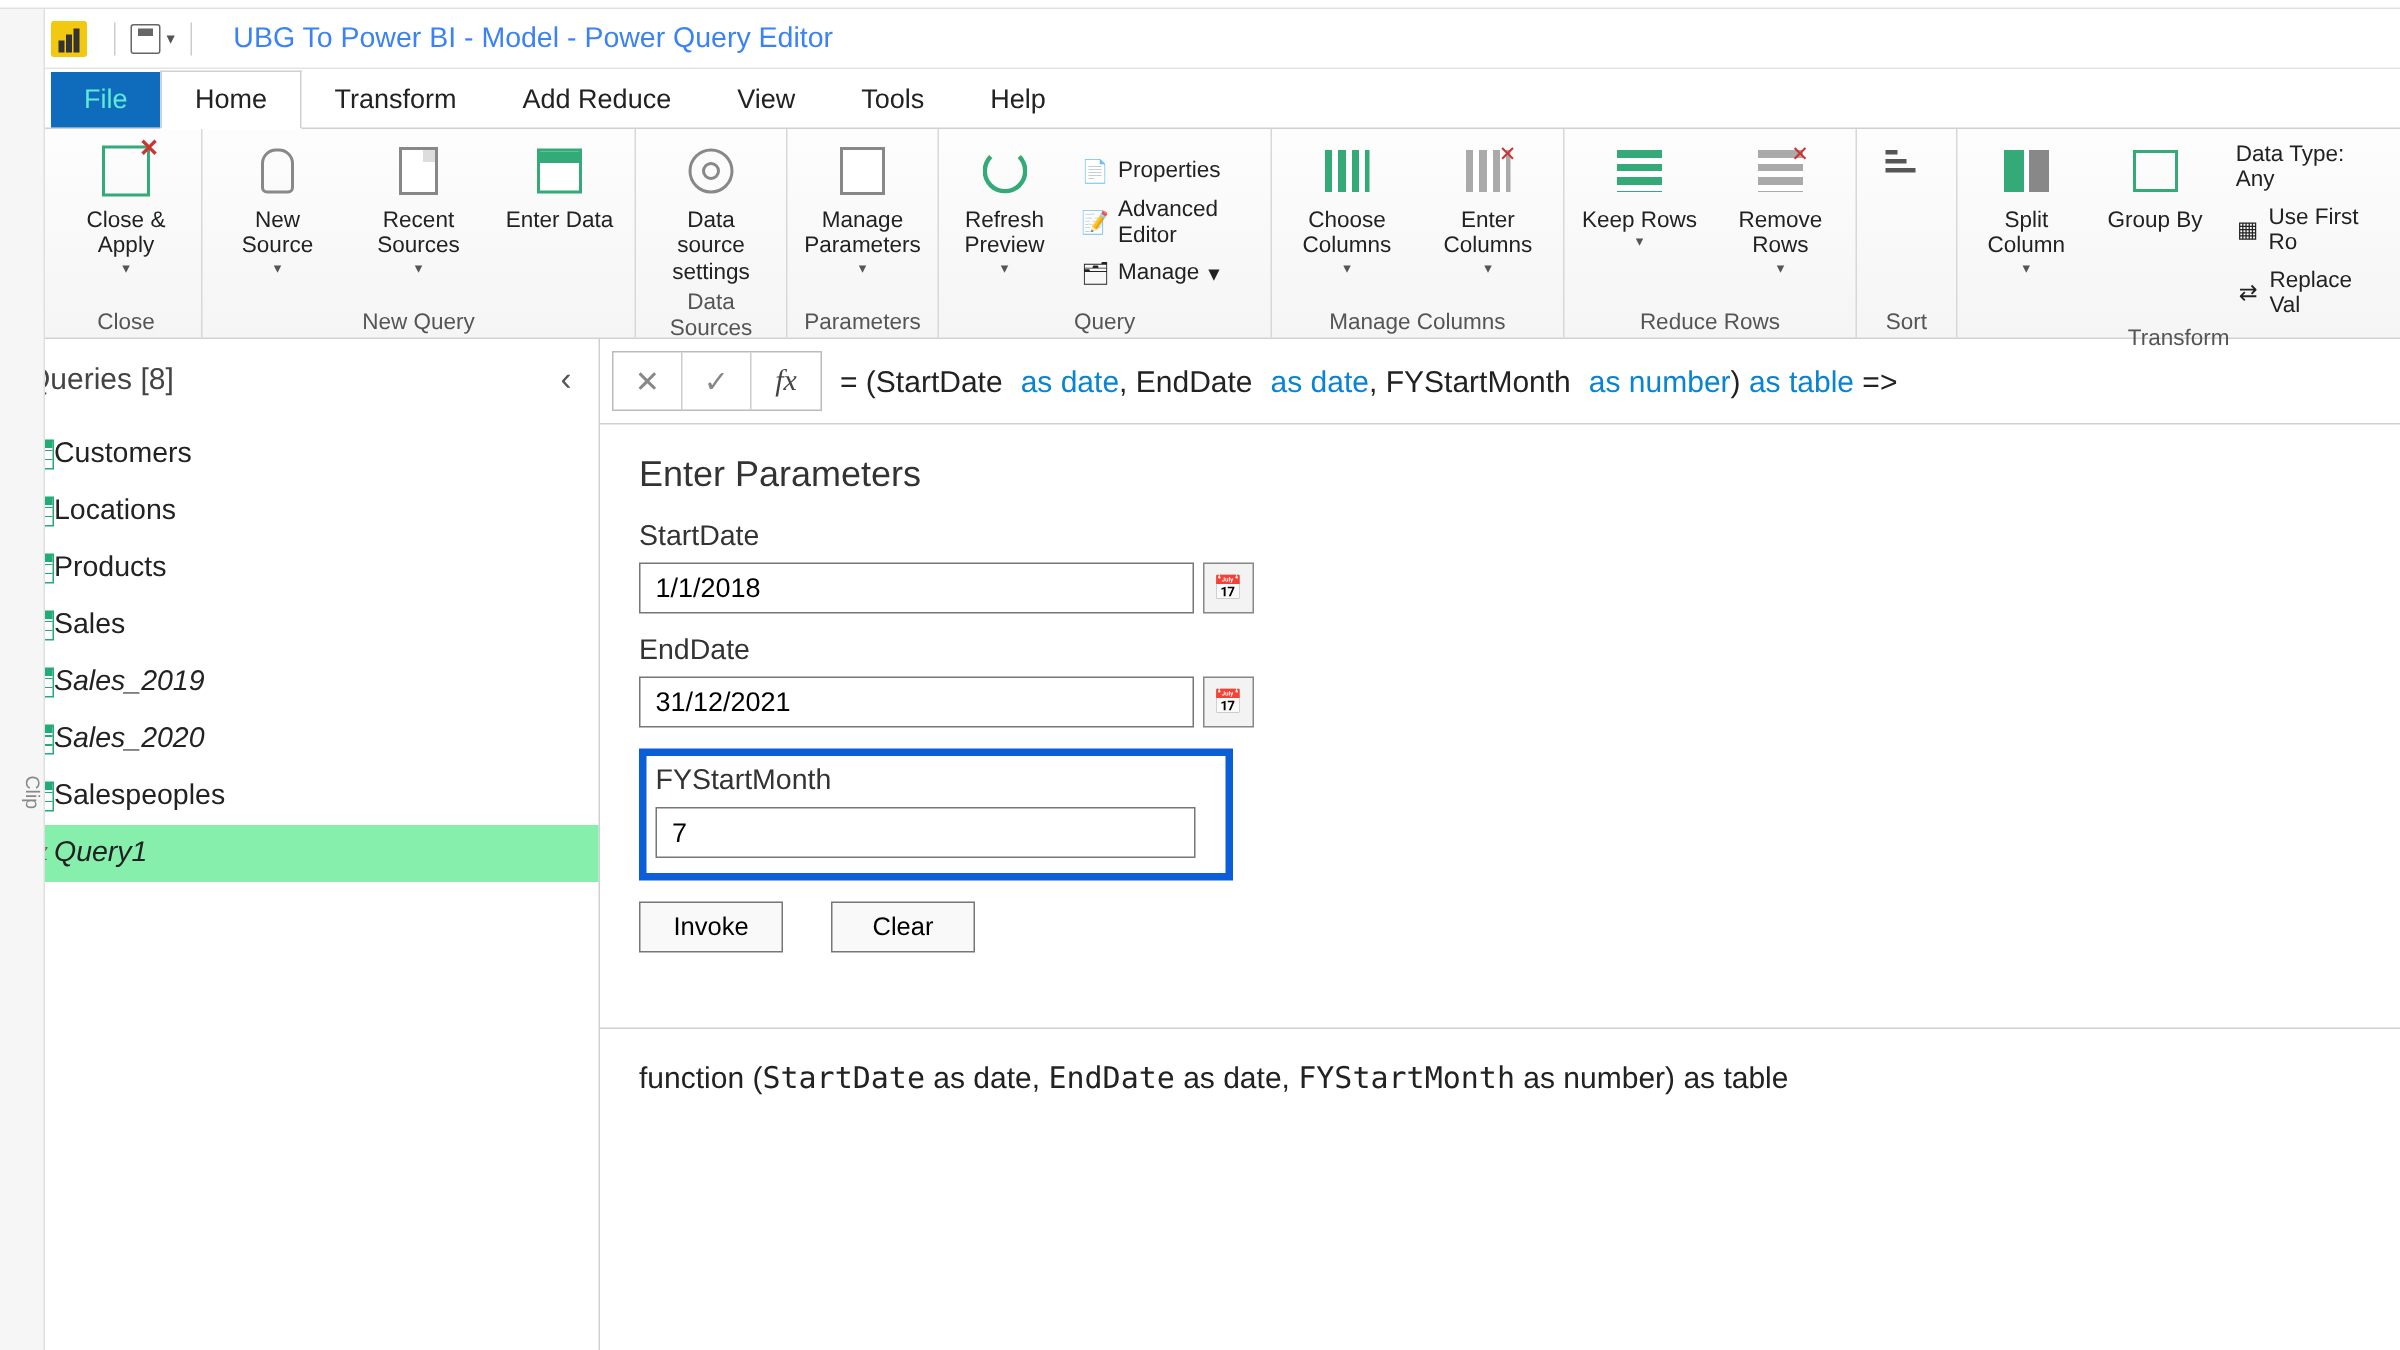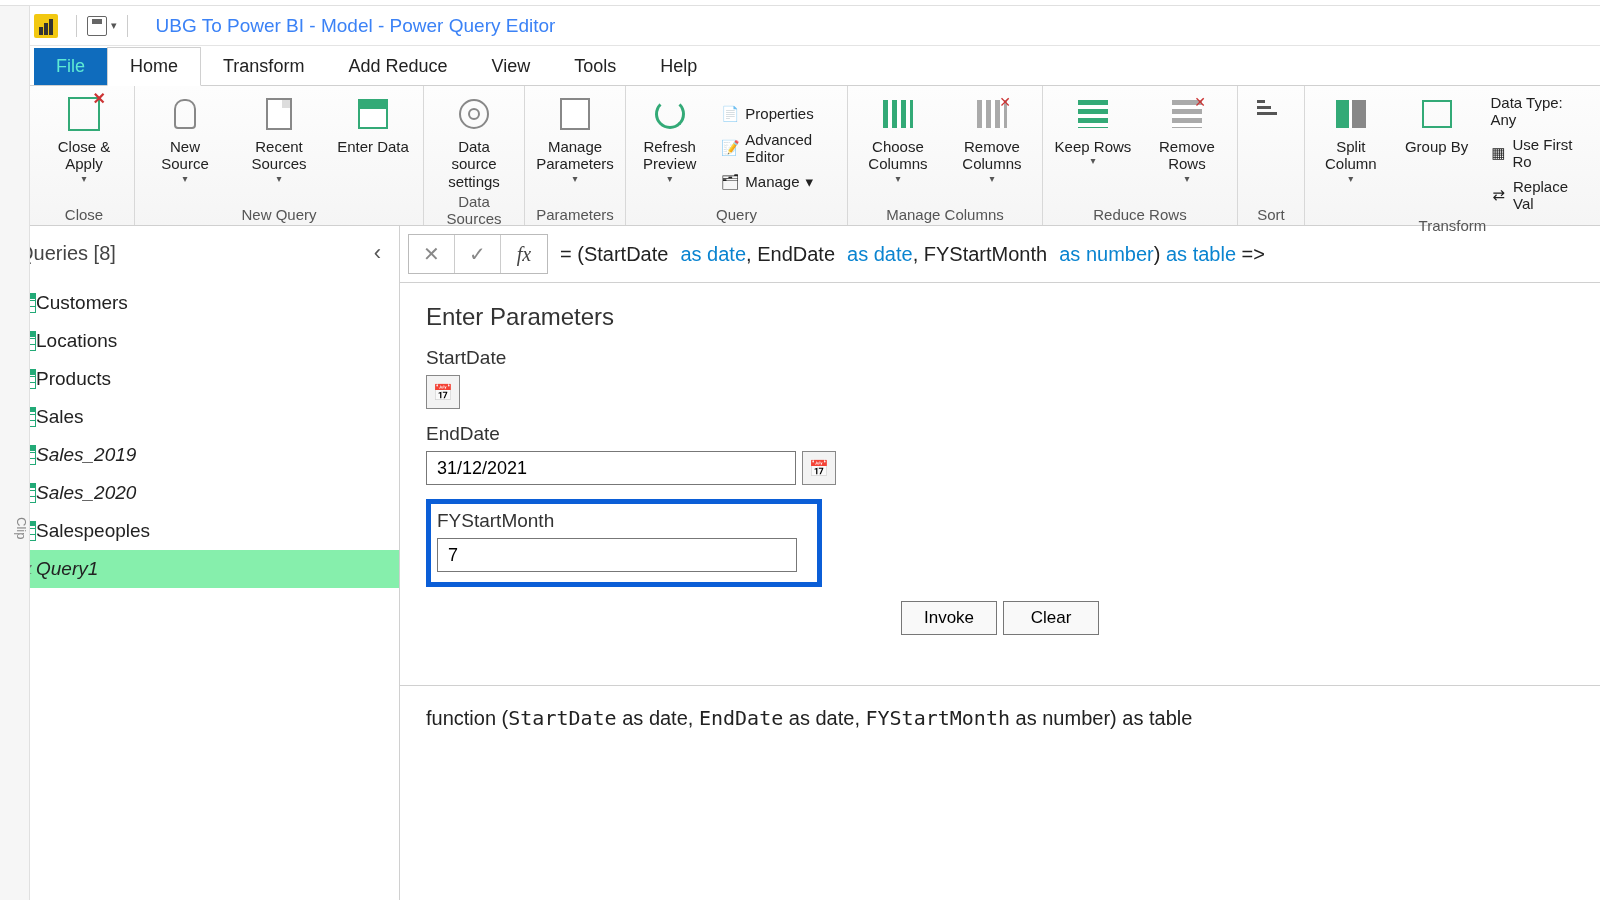--- a/index.html
+++ b/index.html
@@ -85,21 +85,21 @@
 
 .params { padding: 20px 26px; }
 .params h2 { font-size:24px; font-weight:400; color:#333; margin-bottom:16px;}
 .prow { margin-bottom:14px; }
 .prow label { display:block; font-size:19px; color:#333; margin-bottom:6px;}
 .prow .inwrap{display:flex;align-items:center;gap:6px;}
 .prow input { width:370px; height:34px; border:1px solid #777; padding:0 10px; font-size:18px; background:#fff;}
 .calbtn{width:34px;height:34px;border:1px solid #888;background:#f3f3f3;display:flex;align-items:center;justify-content:center;cursor:pointer;font-size:16px;}
 .highlight { border:5px solid #0b5ed7; padding:6px 8px 10px 6px; width:396px;}
 .highlight input{width:360px;}
-.btnrow { display:flex; gap:6px; margin-top:10px;justify-content:center;}
+.btnrow { display:flex; gap:32px; margin-top:10px;}
 .pb { width:96px; height:34px; border:1px solid #777; background:#f9f9f9; font-size:17px; cursor:pointer;}
 
 .sigline { border-top:1px solid #d0d0d0; margin-top:30px; padding:20px 26px; font-size:20px;}
 .sigline .mono{font-family:Consolas,monospace;}
 
 .leftedge { position:absolute; left:0; top:6px; bottom:0; width:30px; background:#f6f6f6; border-right:1px solid #e0e0e0; display:flex; align-items:flex-start; justify-content:center; padding-top:150px; writing-mode:vertical-rl; font-size:13px; color:#888;}
 </style>
 </head>
 <body>
 
@@ -237,21 +237,21 @@
             <span class="ic-cols"></span>
           </span>
           <span class="txt">Choose
 Columns</span>
           <span class="dd">▾</span>
         </div>
       <div class="bigbtn">
           <span class="icn">
             <span class="ic-rmcol"></span>
           </span>
-          <span class="txt">Remove
+          <span class="txt">Enter
 Columns</span>
           <span class="dd">▾</span>
         </div>
     </div>
     <div class="label">Manage Columns</div>
   </div>
 
   <div class="ribgroup">
     <div class="items">
       <div class="bigbtn">
@@ -377,20 +377,21 @@
         <span>= (</span><span>StartDate</span> <span class="kw">as date</span><span>, </span><span>EndDate</span> <span class="kw">as date</span><span>, </span><span>FYStartMonth</span> <span class="kw">as number</span><span>) </span><span class="kw">as table</span><span> =&gt;</span>
       </div>
     </div>
 
     <div class="params">
       <h2>Enter Parameters</h2>
 
       <div class="prow">
         <label>StartDate</label>
         <div class="inwrap">
+          <input value="1/1/2018" style="">
           <div class="calbtn">📅</div>
         </div>
       </div>
 
       <div class="prow">
         <label>EndDate</label>
         <div class="inwrap">
           <input value="31/12/2021" style="">
           <div class="calbtn">📅</div>
         </div>

